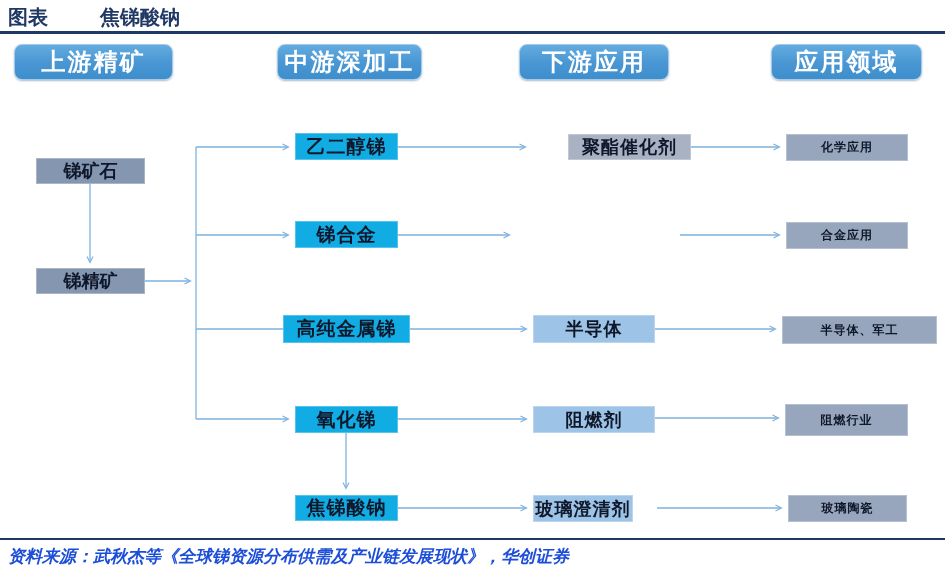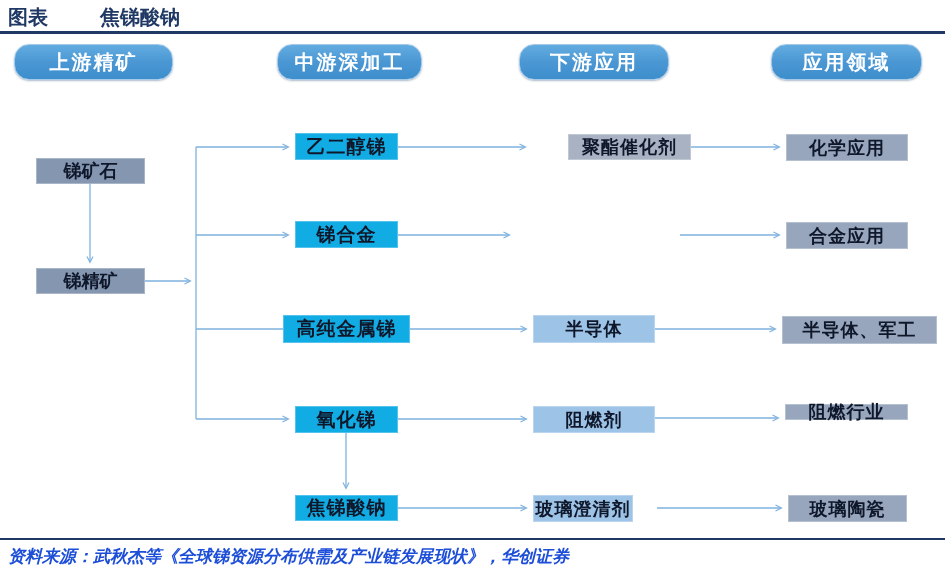--- a/index.html
+++ b/index.html
@@ -10,61 +10,61 @@
   
   .title-row{position:absolute;top:4px;left:8px;height:26px;
     font-family:"Liberation Serif",serif;font-weight:bold;font-size:20px;color:#1F3864;}
   .title-row .chart-word{display:inline-block;}
   .title-row .chart-name{display:inline-block;margin-left:52px;}
   .rule{position:absolute;left:0;width:945px;background:#1F3864;}
   .rule-top{top:31px;height:3px;}
   .rule-bottom{top:538px;height:2px;}
   
   .hdr{
-    position:absolute;top:44px;height:36px;border-radius:15px;
+    position:absolute;top:44px;height:36px;border-radius:8px;
     background:linear-gradient(180deg,#63ACE0 0%,#4A97D4 50%,#3E8ECC 100%);
     border:1px solid #A5C9E9;box-shadow:0 1px 2px rgba(20,60,100,.35);
-    color:#ffffff;font-weight:bold;font-size:20px;letter-spacing:2px;
+    color:#ffffff;font-weight:bold;font-size:24px;letter-spacing:2px;
     display:flex;align-items:center;justify-content:center;box-sizing:border-box;
   }
   #hdr0{left:14px;width:159px;}
   #hdr1{left:277px;width:145px;}
   #hdr2{left:519px;width:150px;}
   #hdr3{left:771px;width:151px;}
   
   .node{
     position:absolute;display:flex;align-items:center;justify-content:center;
     color:#0f172a;font-weight:bold;box-sizing:border-box;text-align:center;
   }
   .up{background:#8496B0;border:1px solid #A9B6C8;font-size:18px;}
   .cy{background:#12ACE4;border:1px solid #55C3EC;font-size:19px;letter-spacing:1px;}
   .lb{background:#9DC3E6;border:1px solid #BAD6EF;font-size:18px;letter-spacing:1px;}
   .gy{background:#A8B2C2;border:1px solid #C0C8D4;font-size:18px;letter-spacing:1px;margin-left:36px;}
-  .fd{background:#97A6BD;border:1px solid #B5C1D1;font-size:18px;letter-spacing:1px;}
+  .fd{background:#97A6BD;border:1px solid #B5C1D1;font-size:12px;letter-spacing:1px;}
   .two-line{flex-direction:column;line-height:26px;font-size:18px;}
   
   #up0{left:36px;top:158px;width:109px;height:26px;}
   #up1{left:36px;top:268px;width:109px;height:26px;}
   
   #mid0{left:295px;top:133px;width:103px;height:27px;}
   #mid1{left:295px;top:221px;width:103px;height:27px;}
   #mid2{left:283px;top:315px;width:127px;height:28px;}
   #mid3{left:295px;top:406px;width:103px;height:27px;}
   #mid4{left:295px;top:495px;width:103px;height:26px;}
   
   #dn0{left:532px;top:134px;width:123px;height:26px;}
   #dn1{left:516px;top:204px;width:164px;height:62px;}
   #dn2{left:533px;top:315px;width:122px;height:28px;}
   #dn3{left:533px;top:406px;width:122px;height:27px;}
   #dn4{left:533px;top:495px;width:100px;height:27px;}
   
   #fd0{left:786px;top:134px;width:122px;height:27px;}
   #fd1{left:786px;top:222px;width:122px;height:27px;}
   #fd2{left:782px;top:316px;width:155px;height:28px;}
-  #fd3{left:785px;top:404px;width:123px;height:16px;}
+  #fd3{left:785px;top:404px;width:123px;height:32px;}
   #fd4{left:788px;top:495px;width:119px;height:27px;}
   
   #connectors{position:absolute;left:0;top:0;width:945px;height:572px;}
   
   .source-line{
     position:absolute;top:545px;left:8px;width:930px;
     font-family:"Liberation Serif",serif;font-style:italic;font-weight:bold;
     font-size:17px;color:#1d4ed8;
   }
 </style>

